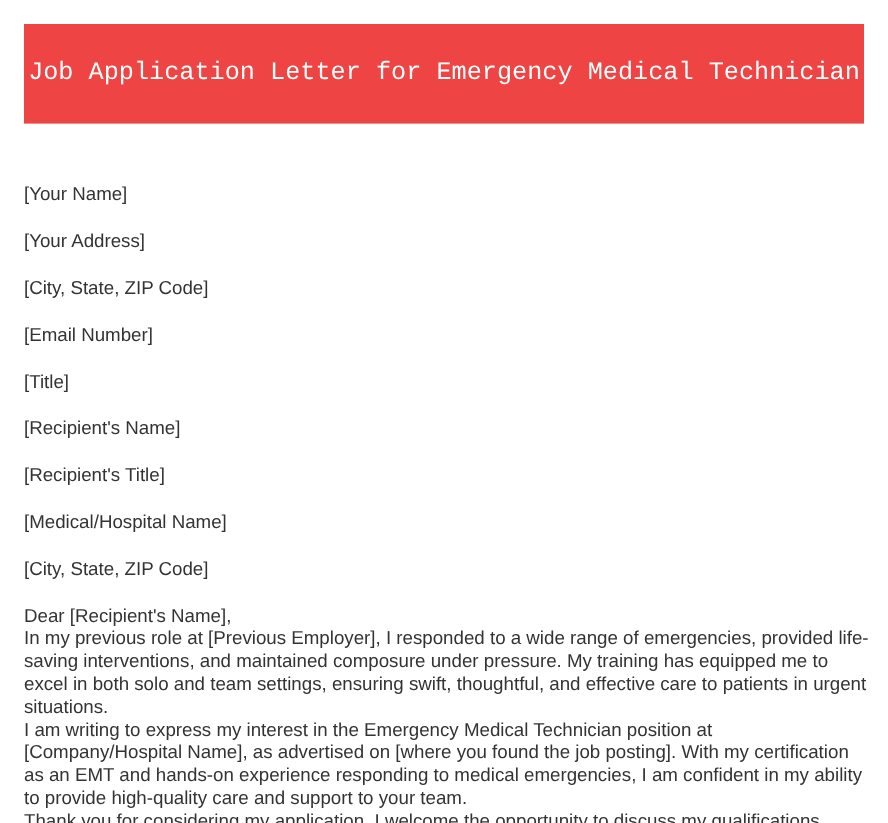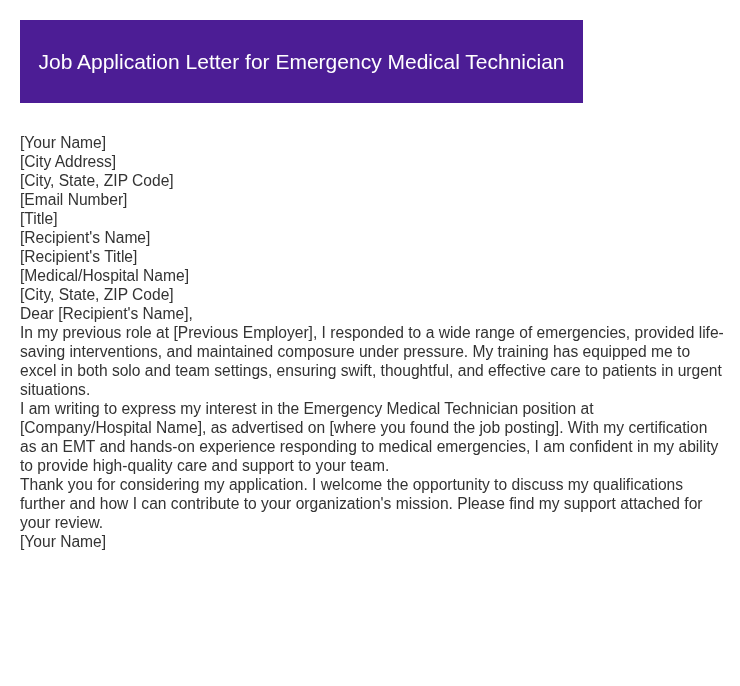--- a/index.html
+++ b/index.html
@@ -1,35 +1,35 @@
 <!DOCTYPE html>
 <html><head>
   <meta charset="utf-8">
   <style>
     html, body { margin: 0; padding: 0; background: #ffffff; }
     body { width: 740px; height: 686px; position: relative; overflow: hidden;
       font-family: "Liberation Sans", sans-serif; color: #333333; }
-    .header { position: absolute; left: 20px; top: 20px; width: 563px; height: 83px;
-      background: #4c1d95; display: flex; align-items: center; justify-content: center; }
+    .header { position: absolute; left: 20px; top: 20px; width: 700px; height: 83px;
+      background: #ef4444; display: flex; align-items: center; justify-content: center; font-family: Liberation Mono, monospace; }
     .header h1 { margin: 0; font-weight: normal; font-size: 21px; color: #ffffff; letter-spacing: 0; }
     .body { position: absolute; left: 20px; top: 133px; width: 705px; font-size: 15.6px; line-height: 19px; }
-    .line { white-space: nowrap; }
+    .line { white-space: nowrap; margin-top: 20px; }
     .para { white-space: normal; }
   </style>
 </head>
 <body>
 
 <div class="header">
   <h1>Job Application Letter for Emergency Medical Technician</h1>
 </div>
 
 <div class="body">
   <div>
     <div class="line">[Your Name]</div>
-    <div class="line">[City Address]</div>
+    <div class="line">[Your Address]</div>
     <div class="line">[City, State, ZIP Code]</div>
     <div class="line">[Email Number]</div>
     <div class="line">[Title]</div>
   </div>
   <div>
     <div class="line">[Recipient's Name]</div>
     <div class="line">[Recipient's Title]</div>
     <div class="line">[Medical/Hospital Name]</div>
     <div class="line">[City, State, ZIP Code]</div>
   </div>

